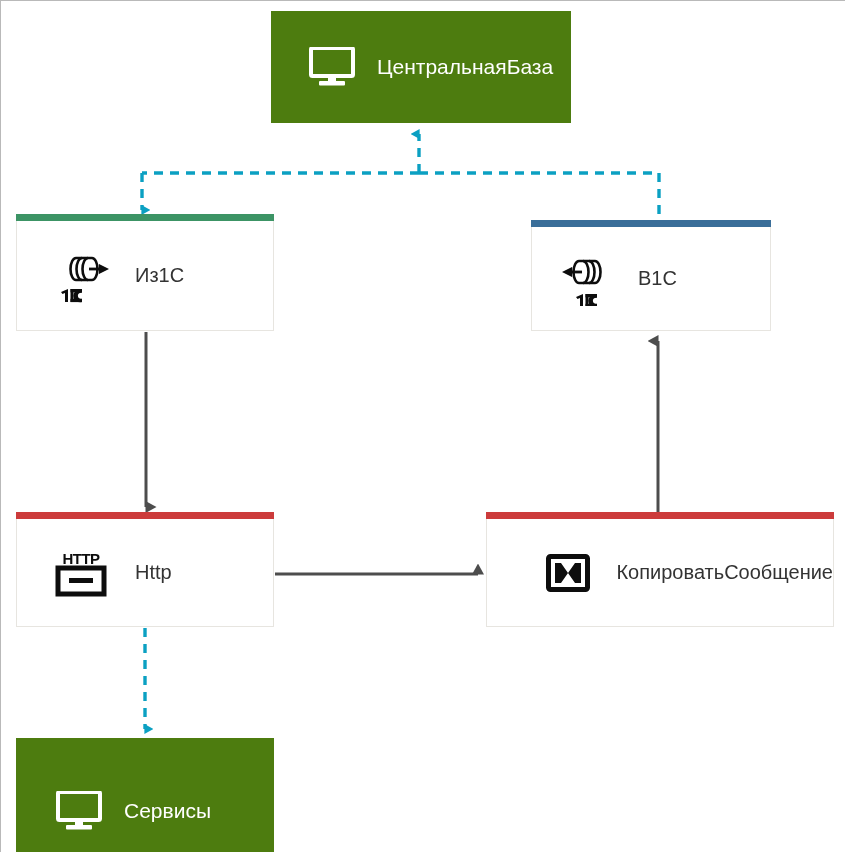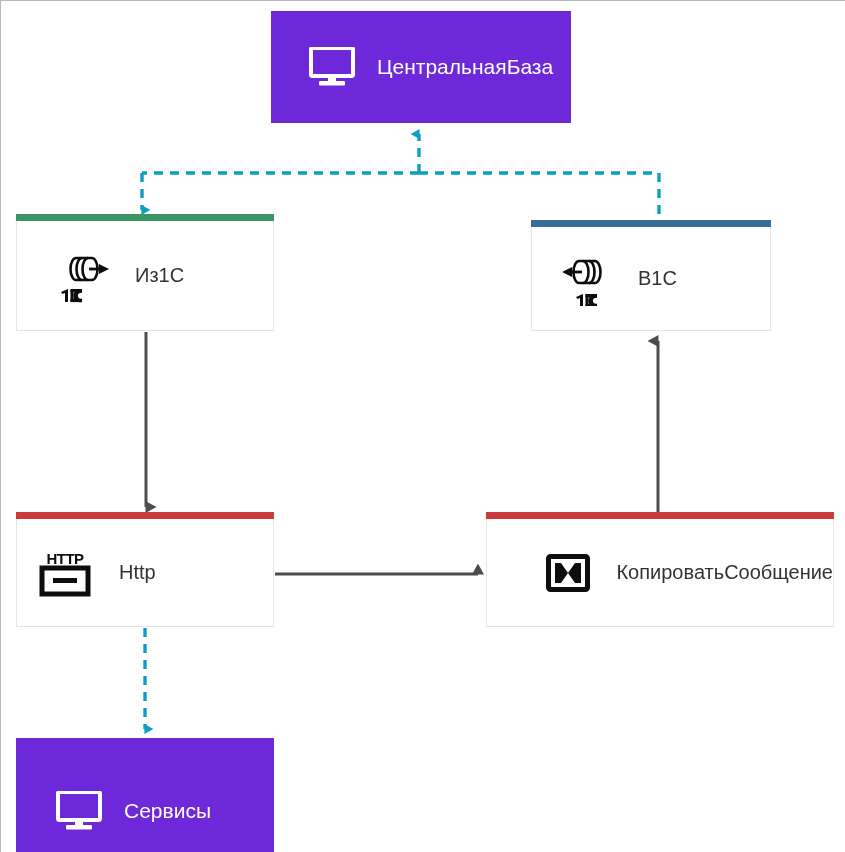--- a/index.html
+++ b/index.html
@@ -29,21 +29,21 @@
     pointer-events: none;
   }
   .node {
     position: absolute;
     box-sizing: border-box;
     display: flex;
     align-items: center;
   }
   
   .node.filled {
-    background: #6d28d9;
+    background: #4d7c0f;
   }
   .node.filled .node-label {
     color: #ffffff;
     font-size: 21px;
   }
   
   .node.plain {
     background: #ffffff;
     border: 1px solid #e7e5e0;
     border-top: none;
@@ -82,21 +82,21 @@
     padding-left: 42px;
   }
   #node-from1c .node-icon { margin-right: 24px; }
   #node-to1c {
     left: 530px; top: 226px; width: 240px; height: 104px;
     padding-left: 28px;
   }
   #node-to1c .node-icon { margin-right: 26px; }
   #node-http {
     left: 15px; top: 518px; width: 258px; height: 108px;
-    padding-left: 20px;
+    padding-left: 36px;
   }
   #node-http .node-icon { margin-right: 26px; }
   #node-copymessage {
     left: 485px; top: 518px; width: 348px; height: 108px;
     padding-left: 34px;
     justify-content: flex-end;
   }
   #node-copymessage .node-icon { margin-right: 26px; }
 </style>
 </head>

